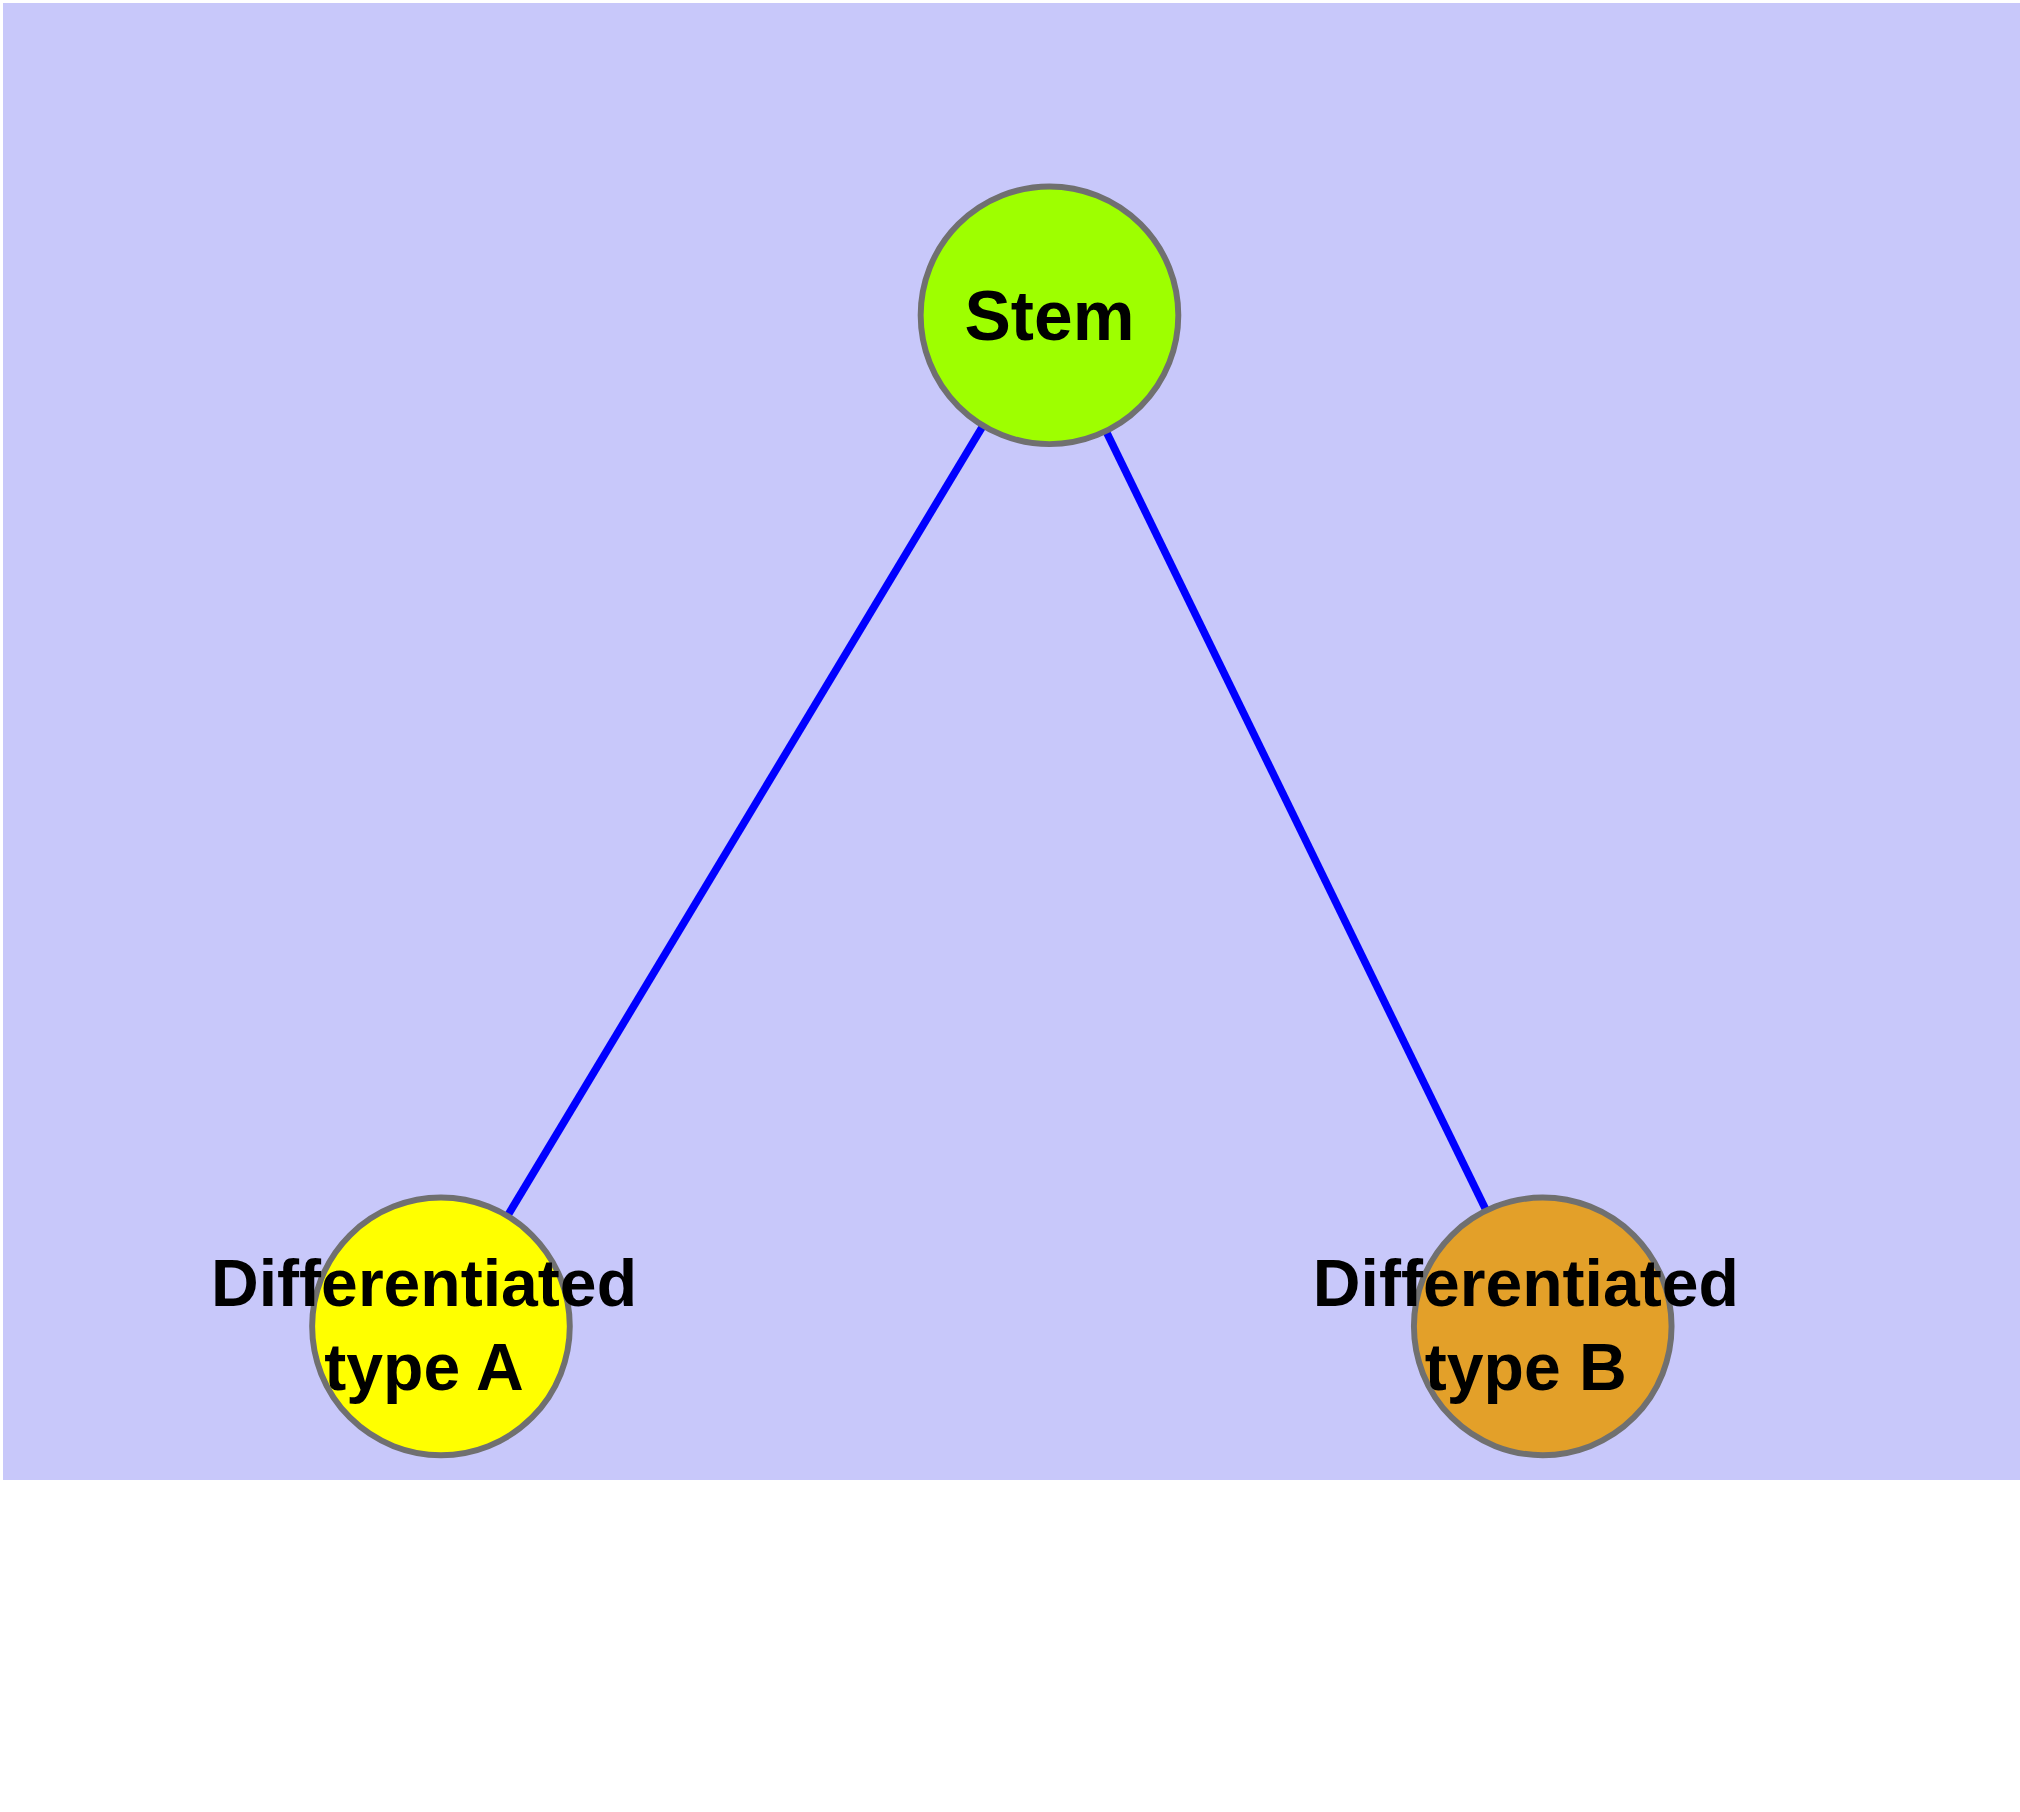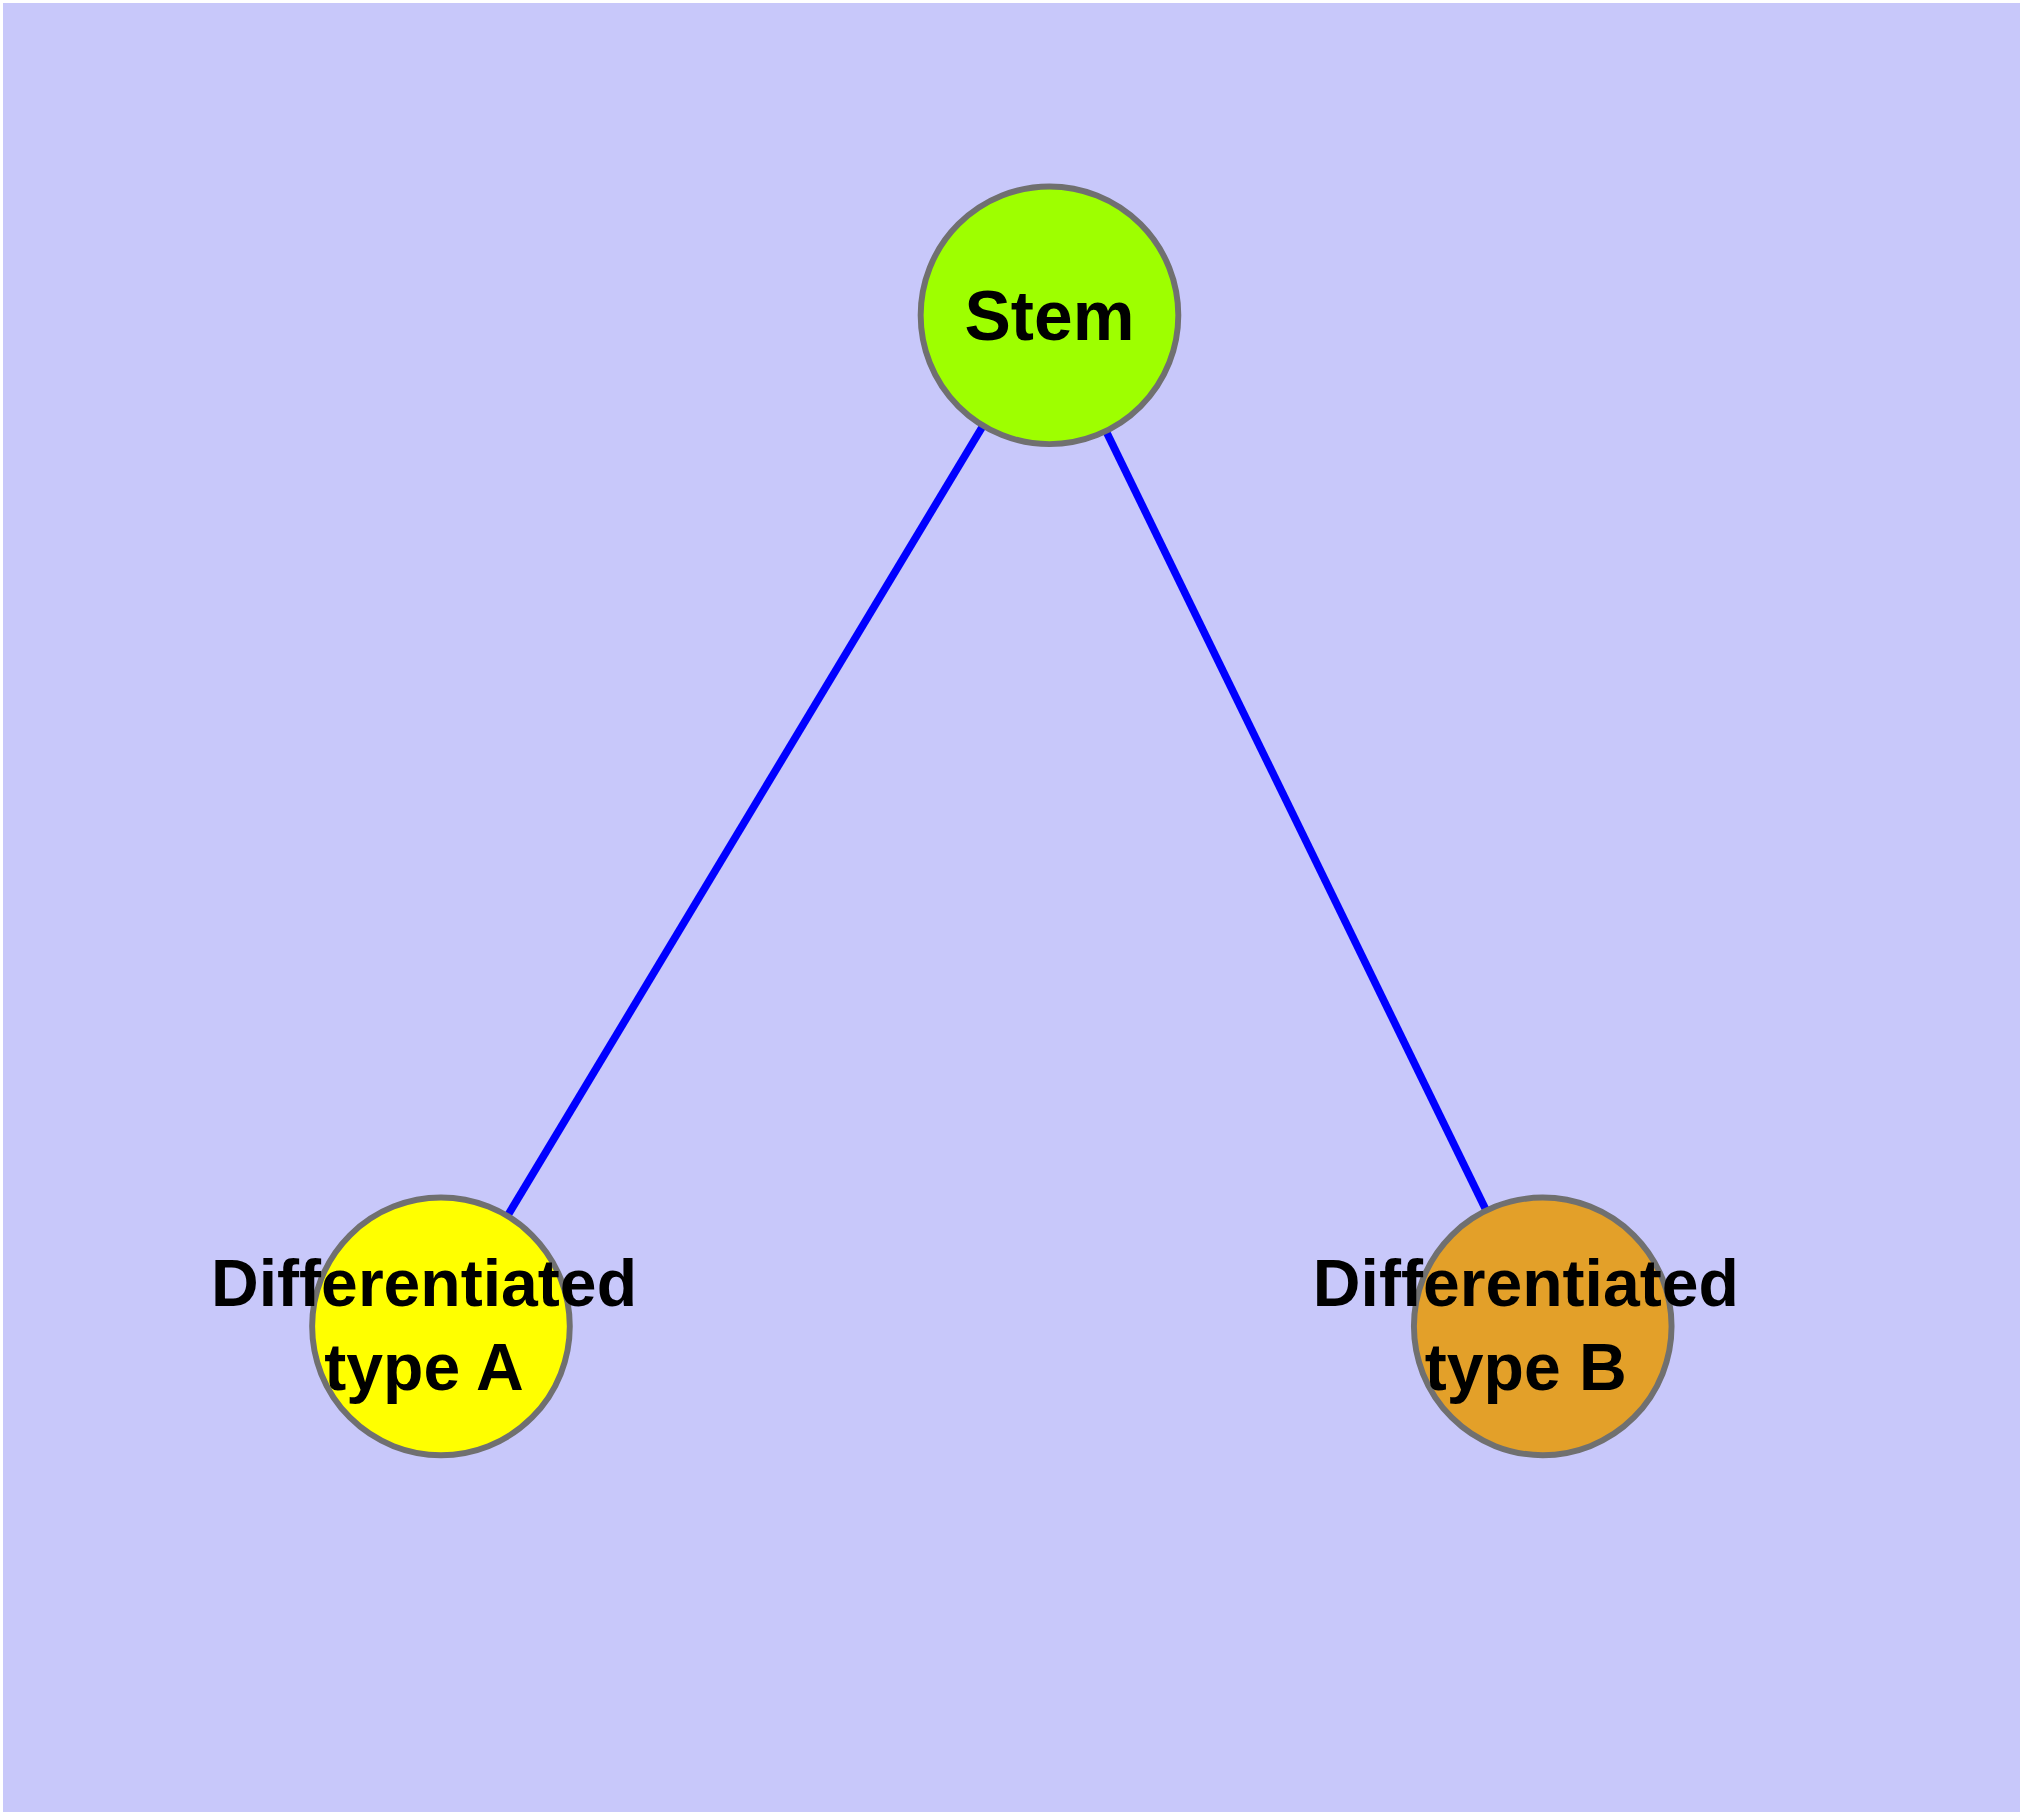--- a/index.html
+++ b/index.html
@@ -3,21 +3,21 @@
 <meta charset="utf-8">
 <style>
   html, body {
     margin: 0;
     padding: 0;
     background: #ffffff;
   }
   #canvas {
     position: relative;
     width: 2021px;
-    height: 1812px;
+    height: 1480px;
     background: #ffffff;
     overflow: hidden;
   }
   #plot-area {
     position: absolute;
     left: 3.4px;
     top: 3.4px;
     width: 2017px;
     height: 1809px;
     background: #c8c8fa;

